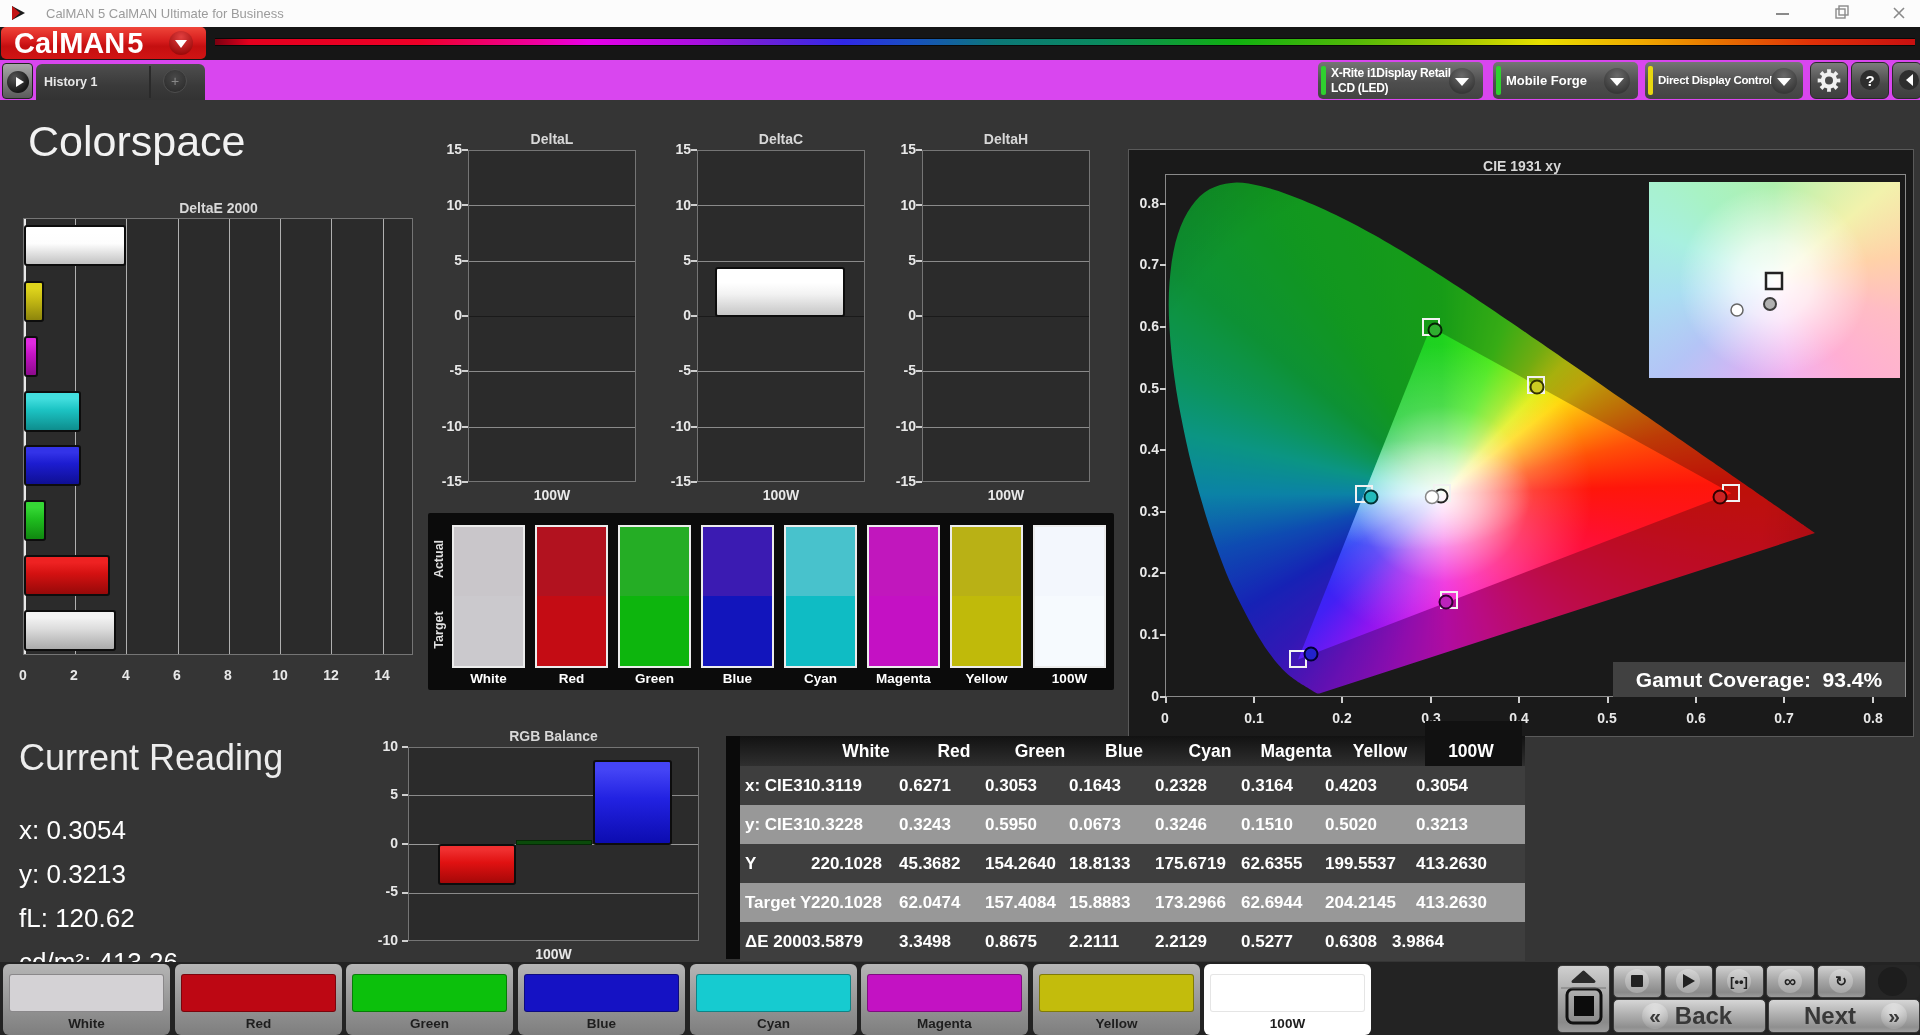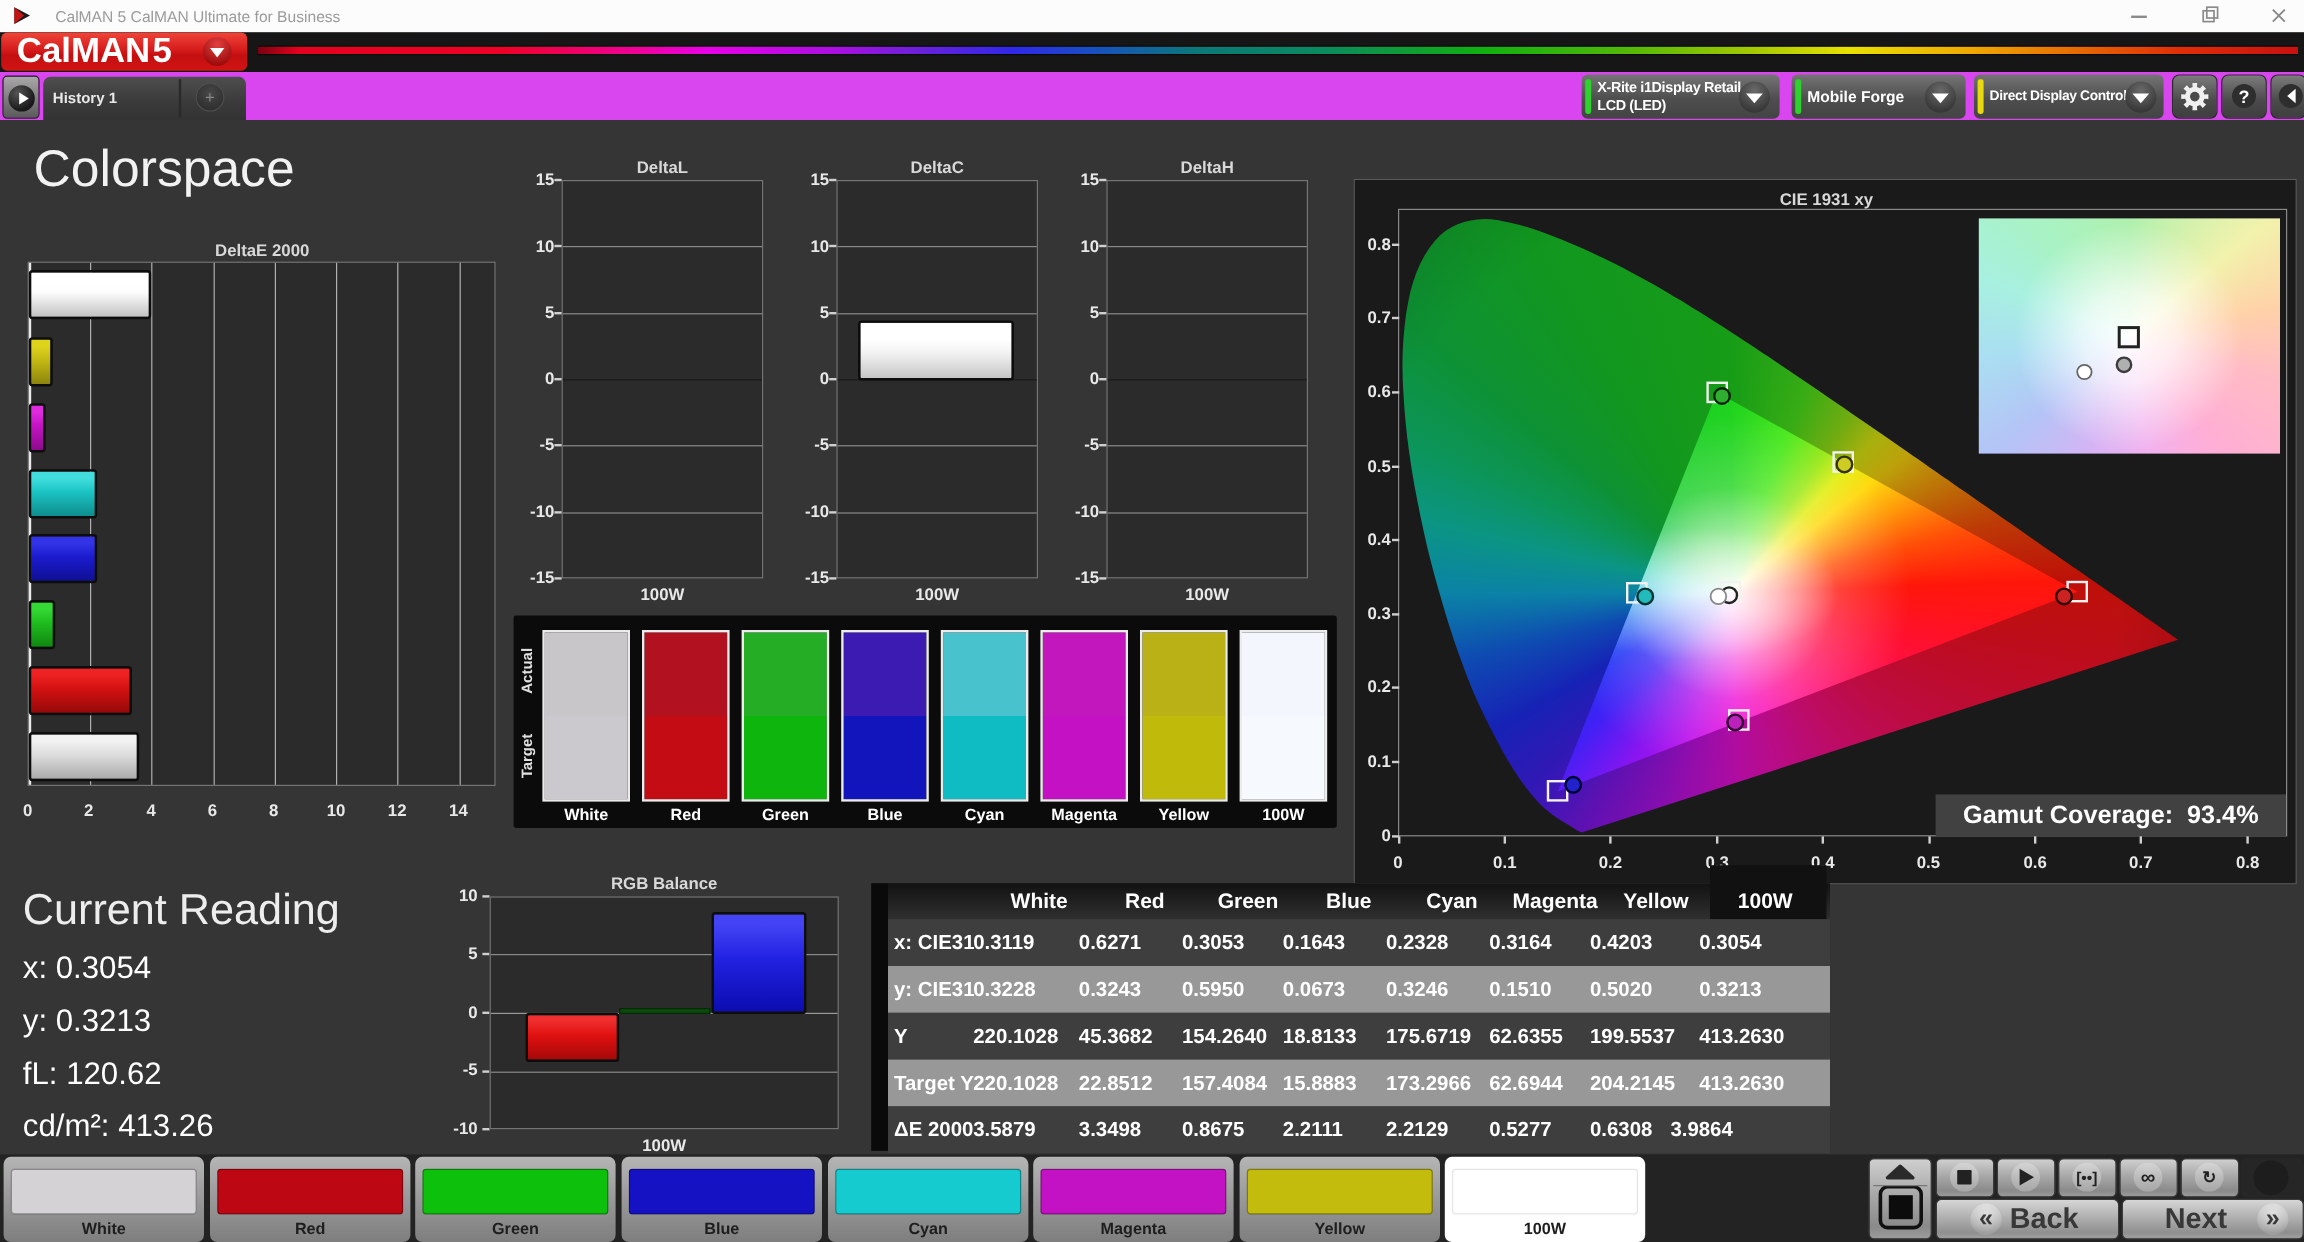--- a/index.html
+++ b/index.html
@@ -61,21 +61,21 @@
 .cieylab { position:absolute; width:34px; text-align:right; color:#e8e8e8; font-size:14px; font-weight:bold; }
 .ciexlab { position:absolute; width:40px; text-align:center; color:#e8e8e8; font-size:14px; font-weight:bold; }
 
 #hslayer { left:0; top:0; width:786px; height:588px; clip-path:polygon(190.4px 543.4px, 190.4px 543.4px, 190.4px 543.4px, 190.4px 543.4px, 190.4px 543.4px, 190.3px 543.4px, 190.3px 543.4px, 190.3px 543.4px, 190.3px 543.4px, 190.2px 543.5px, 190.2px 543.5px, 190.2px 543.5px, 190.1px 543.5px, 190.1px 543.5px, 190.1px 543.5px, 190.1px 543.5px, 190.0px 543.5px, 190.0px 543.5px, 190.0px 543.5px, 189.9px 543.5px, 189.9px 543.5px, 189.8px 543.5px, 189.8px 543.5px, 189.7px 543.5px, 189.7px 543.5px, 189.7px 543.5px, 189.6px 543.5px, 189.6px 543.5px, 189.5px 543.5px, 189.5px 543.5px, 189.4px 543.5px, 189.4px 543.5px, 189.3px 543.5px, 189.3px 543.5px, 189.2px 543.5px, 189.1px 543.5px, 189.1px 543.5px, 189.0px 543.5px, 188.9px 543.6px, 188.9px 543.6px, 188.8px 543.6px, 188.7px 543.6px, 188.6px 543.5px, 188.5px 543.5px, 188.5px 543.5px, 188.4px 543.5px, 188.3px 543.4px, 188.1px 543.4px, 188.0px 543.4px, 187.9px 543.3px, 187.7px 543.2px, 187.6px 543.2px, 187.4px 543.1px, 187.2px 543.0px, 187.0px 542.9px, 186.9px 542.8px, 186.7px 542.7px, 186.5px 542.6px, 186.3px 542.5px, 186.0px 542.4px, 185.8px 542.2px, 185.5px 542.1px, 185.3px 541.9px, 185.0px 541.8px, 184.7px 541.6px, 184.4px 541.4px, 184.0px 541.2px, 183.7px 541.0px, 183.4px 540.8px, 183.0px 540.5px, 182.6px 540.3px, 182.2px 540.0px, 181.8px 539.8px, 181.4px 539.5px, 180.9px 539.2px, 180.5px 539.0px, 180.0px 538.7px, 179.5px 538.3px, 178.9px 538.0px, 178.3px 537.6px, 177.7px 537.3px, 177.1px 536.9px, 176.4px 536.5px, 175.7px 536.0px, 174.9px 535.6px, 174.2px 535.1px, 173.4px 534.7px, 172.6px 534.2px, 171.8px 533.7px, 170.9px 533.1px, 170.0px 532.5px, 169.0px 531.9px, 168.1px 531.2px, 167.1px 530.6px, 166.0px 529.8px, 164.9px 529.1px, 163.8px 528.2px, 162.7px 527.3px, 161.5px 526.4px, 160.3px 525.5px, 159.0px 524.4px, 157.7px 523.3px, 156.3px 521.9px, 154.8px 520.4px, 153.2px 518.9px, 151.6px 517.1px, 149.9px 515.3px, 148.1px 513.2px, 146.2px 510.9px, 144.3px 508.4px, 142.3px 505.8px, 140.2px 503.0px, 138.0px 500.0px, 135.7px 496.7px, 133.4px 493.0px, 130.9px 489.1px, 128.4px 484.9px, 125.7px 480.4px, 123.0px 475.6px, 120.2px 470.4px, 117.2px 464.8px, 114.1px 458.8px, 110.9px 452.4px, 107.5px 445.7px, 104.1px 438.5px, 100.6px 430.9px, 97.2px 422.9px, 93.8px 414.3px, 90.4px 405.2px, 86.9px 395.7px, 83.4px 385.8px, 80.0px 375.5px, 76.6px 364.8px, 73.3px 353.6px, 69.9px 341.9px, 66.5px 329.7px, 63.2px 317.3px, 60.1px 304.8px, 57.3px 292.3px, 54.6px 279.6px, 52.0px 266.6px, 49.5px 253.5px, 47.3px 240.4px, 45.4px 227.5px, 43.7px 214.8px, 42.4px 202.4px, 41.3px 190.0px, 40.5px 177.8px, 39.9px 165.9px, 39.7px 154.3px, 39.9px 143.1px, 40.5px 132.4px, 41.5px 121.8px, 42.7px 111.7px, 44.4px 102.0px, 46.4px 92.8px, 48.8px 84.4px, 51.6px 76.5px, 54.8px 69.2px, 58.4px 62.5px, 62.3px 56.4px, 66.5px 51.0px, 70.9px 46.3px, 75.5px 42.4px, 80.5px 39.3px, 85.7px 36.9px, 91.1px 35.1px, 96.6px 33.8px, 102.2px 32.9px, 107.8px 32.5px, 113.6px 32.8px, 119.5px 33.6px, 125.5px 34.8px, 131.5px 36.1px, 137.5px 37.6px, 143.4px 39.2px, 149.4px 41.1px, 155.4px 43.2px, 161.5px 45.4px, 167.4px 47.7px, 173.3px 50.1px, 179.0px 52.4px, 184.7px 54.8px, 190.3px 57.3px, 195.9px 59.8px, 201.5px 62.4px, 207.0px 65.0px, 212.5px 67.7px, 218.0px 70.4px, 223.4px 73.2px, 228.7px 76.1px, 234.1px 78.9px, 239.5px 81.9px, 244.8px 84.8px, 250.2px 87.8px, 255.5px 90.9px, 260.8px 94.0px, 266.2px 97.2px, 271.5px 100.3px, 276.8px 103.5px, 282.0px 106.8px, 287.3px 110.1px, 292.6px 113.4px, 297.8px 116.7px, 303.1px 120.0px, 308.4px 123.4px, 313.6px 126.8px, 318.9px 130.2px, 324.2px 133.7px, 329.4px 137.1px, 334.7px 140.6px, 339.9px 144.1px, 345.2px 147.6px, 350.5px 151.2px, 355.8px 154.7px, 361.1px 158.3px, 366.3px 161.8px, 371.6px 165.4px, 376.8px 169.0px, 382.1px 172.5px, 387.3px 176.1px, 392.6px 179.7px, 397.8px 183.3px, 403.0px 186.9px, 408.3px 190.5px, 413.5px 194.1px, 418.7px 197.7px, 423.9px 201.2px, 429.1px 204.8px, 434.2px 208.4px, 439.4px 211.9px, 444.5px 215.5px, 449.6px 219.0px, 454.7px 222.5px, 459.8px 226.1px, 464.8px 229.5px, 469.8px 233.0px, 474.8px 236.5px, 479.7px 239.9px, 484.7px 243.4px, 489.5px 246.8px, 494.4px 250.1px, 499.2px 253.5px, 504.0px 256.8px, 508.8px 260.1px, 513.5px 263.4px, 518.1px 266.6px, 522.7px 269.8px, 527.3px 272.9px, 531.8px 276.1px, 536.3px 279.2px, 540.7px 282.2px, 545.0px 285.2px, 549.2px 288.2px, 553.4px 291.1px, 557.6px 294.0px, 561.6px 296.8px, 565.6px 299.6px, 569.5px 302.3px, 573.2px 304.9px, 576.9px 307.4px, 580.5px 309.9px, 584.0px 312.3px, 587.4px 314.7px, 590.8px 317.0px, 594.1px 319.3px, 597.3px 321.6px, 600.5px 323.8px, 603.6px 325.9px, 606.6px 328.0px, 609.5px 330.0px, 612.3px 332.0px, 615.0px 333.8px, 617.7px 335.7px, 620.2px 337.4px, 622.7px 339.1px, 625.1px 340.8px, 627.4px 342.4px, 629.6px 343.9px, 631.7px 345.4px, 633.8px 346.8px, 635.8px 348.2px, 637.7px 349.6px, 639.6px 350.9px, 641.3px 352.1px, 643.0px 353.3px, 644.7px 354.4px, 646.3px 355.5px, 647.8px 356.6px, 649.3px 357.6px, 650.7px 358.6px, 652.0px 359.5px, 653.3px 360.4px, 654.6px 361.3px, 655.8px 362.1px, 657.0px 362.9px, 658.1px 363.7px, 659.2px 364.5px, 660.3px 365.2px, 661.3px 365.9px, 662.3px 366.6px, 663.3px 367.3px, 664.2px 368.0px, 665.1px 368.6px, 666.0px 369.2px, 666.8px 369.8px, 667.7px 370.4px, 668.5px 370.9px, 669.3px 371.5px, 670.0px 372.0px, 670.7px 372.5px, 671.4px 373.0px, 672.1px 373.5px, 672.7px 373.9px, 673.4px 374.3px, 674.0px 374.7px, 674.6px 375.1px, 675.1px 375.5px, 675.6px 375.9px, 676.1px 376.2px, 676.6px 376.5px, 677.1px 376.9px, 677.5px 377.2px, 677.9px 377.4px, 678.3px 377.7px, 678.7px 378.0px, 679.0px 378.2px, 679.4px 378.5px, 679.7px 378.7px, 680.0px 378.9px, 680.3px 379.1px, 680.6px 379.3px, 680.9px 379.5px, 681.1px 379.7px, 681.4px 379.9px, 681.6px 380.0px, 681.8px 380.2px, 682.0px 380.3px, 682.2px 380.4px, 682.4px 380.5px, 682.5px 380.7px, 682.6px 380.8px, 682.8px 380.9px, 682.9px 381.0px, 683.1px 381.1px, 683.2px 381.2px, 683.3px 381.2px, 683.5px 381.3px, 683.6px 381.4px, 683.7px 381.5px, 683.8px 381.6px, 683.9px 381.6px, 684.0px 381.7px, 684.1px 381.8px, 684.2px 381.8px, 684.3px 381.9px, 684.4px 382.0px, 684.5px 382.1px, 684.6px 382.1px, 684.7px 382.2px, 684.8px 382.3px, 684.9px 382.3px, 685.0px 382.4px, 685.1px 382.5px, 685.2px 382.5px, 685.3px 382.6px, 685.4px 382.6px, 685.4px 382.7px, 685.5px 382.7px, 685.6px 382.8px, 685.6px 382.8px, 685.7px 382.9px, 685.7px 382.9px, 685.8px 382.9px, 685.8px 382.9px, 685.8px 383.0px, 685.8px 383.0px, 685.9px 383.0px, 685.9px 383.0px, 685.9px 383.0px, 685.9px 383.0px, 685.9px 383.1px, 686.0px 383.1px, 686.0px 383.1px, 686.0px 383.1px);
   background: radial-gradient(circle 620px at 313px 344px, rgba(0,0,0,0) 52%, rgba(0,0,0,0.42) 100%), conic-gradient(from 0deg at 313px 344px,#1fd31f 0deg,#4ae81c 20deg,#97e817 34deg,#e2ee12 43deg,#ffd90e 52deg,#ff9a0a 63deg,#ff5008 75deg,#ff160a 88deg,#ff1030 105deg,#ff1058 125deg,#ff1086 145deg,#fb10b0 162deg,#ee10d8 178deg,#c012ea 195deg,#8a15f0 210deg,#4420f5 225deg,#1e2ef5 240deg,#1365f0 256deg,#0fb0e0 270deg,#0fc9b2 283deg,#10c97a 295deg,#12c447 310deg,#17cc2b 330deg,#1fd31f 360deg);
   filter: brightness(0.74); }
 #trilayer { left:0; top:0; width:786px; height:588px; clip-path:polygon(602.3px 343.2px, 301.7px 176.9px, 169.1px 509.5px);
   background: radial-gradient(ellipse 120px 55px at 285px 345px, rgba(255,255,255,0.55) 0%, rgba(255,255,255,0) 100%), radial-gradient(circle 150px at 313px 344px, rgba(255,255,255,0.96) 0px, rgba(255,255,255,0.62) 42px, rgba(255,255,255,0.2) 88px, rgba(255,255,255,0) 150px), conic-gradient(from 0deg at 313px 344px,#1fd31f 0deg,#4ae81c 20deg,#97e817 34deg,#e2ee12 43deg,#ffd90e 52deg,#ff9a0a 63deg,#ff5008 75deg,#ff160a 88deg,#ff1030 105deg,#ff1058 125deg,#ff1086 145deg,#fb10b0 162deg,#ee10d8 178deg,#c012ea 195deg,#8a15f0 210deg,#4420f5 225deg,#1e2ef5 240deg,#1365f0 256deg,#0fb0e0 270deg,#0fc9b2 283deg,#10c97a 295deg,#12c447 310deg,#17cc2b 330deg,#1fd31f 360deg); }
 
 #curread { left:19px; top:737px; font-size:36px; color:#ededed; }
-.crline { position:absolute; left:19px; font-size:26px; color:#fff; }
+.crline { position:absolute; left:19px; font-size:26px; color:#fff;margin-top:24px; }
 
 #tbl { left:726px; top:736px; width:799px; height:223px; }
 .trow { position:absolute; left:14px; width:785px; height:39px; }
 .tcell { position:absolute; top:0; height:39px; line-height:39px; color:#fff; font-size:17px; font-weight:bold; }
 .thead { position:absolute; top:0; height:39px; line-height:30px; color:#fff; font-size:17.5px; font-weight:bold; text-align:center; }
 
 #bottombar { left:0; top:962px; width:1920px; height:73px; background:#232323; }
 .patch { position:absolute; top:2px; width:167px; height:71px; border-radius:6px; background:linear-gradient(180deg,#b5b5b5,#969696 55%,#7e7e7e); }
 .patch .swc { position:absolute; left:6px; top:10px; width:155px; height:38px; border-radius:3px; border:1px solid rgba(0,0,0,0.35); }
 .patch .plab { position:absolute; left:0; top:52px; width:100%; text-align:center; font-size:13.5px; font-weight:bold; color:#1e1e1e; }
@@ -457,21 +457,21 @@
           <div class="tcell" style="left:245px;width:110px">154.2640</div>
           <div class="tcell" style="left:329px;width:110px">18.8133</div>
           <div class="tcell" style="left:415px;width:110px">175.6719</div>
           <div class="tcell" style="left:501px;width:110px">62.6355</div>
           <div class="tcell" style="left:585px;width:110px">199.5537</div>
           <div class="tcell" style="left:676px;width:110px">413.2630</div>
         </div>
       <div class="trow" style="top:147px;background:#989898">
           <div class="tcell" style="left:5px;width:110px;text-align:left">Target Y</div>
           <div class="tcell" style="left:71px;width:110px">220.1028</div>
-          <div class="tcell" style="left:159px;width:110px">22.8512</div>
+          <div class="tcell" style="left:159px;width:110px">62.0474</div>
           <div class="tcell" style="left:245px;width:110px">157.4084</div>
           <div class="tcell" style="left:329px;width:110px">15.8883</div>
           <div class="tcell" style="left:415px;width:110px">173.2966</div>
           <div class="tcell" style="left:501px;width:110px">62.6944</div>
           <div class="tcell" style="left:585px;width:110px">204.2145</div>
           <div class="tcell" style="left:676px;width:110px">413.2630</div>
         </div>
       <div class="trow" style="top:186px;background:#3e3e3e">
           <div class="tcell" style="left:5px;width:110px;text-align:left">ΔE 2000</div>
           <div class="tcell" style="left:71px;width:110px">3.5879</div>

